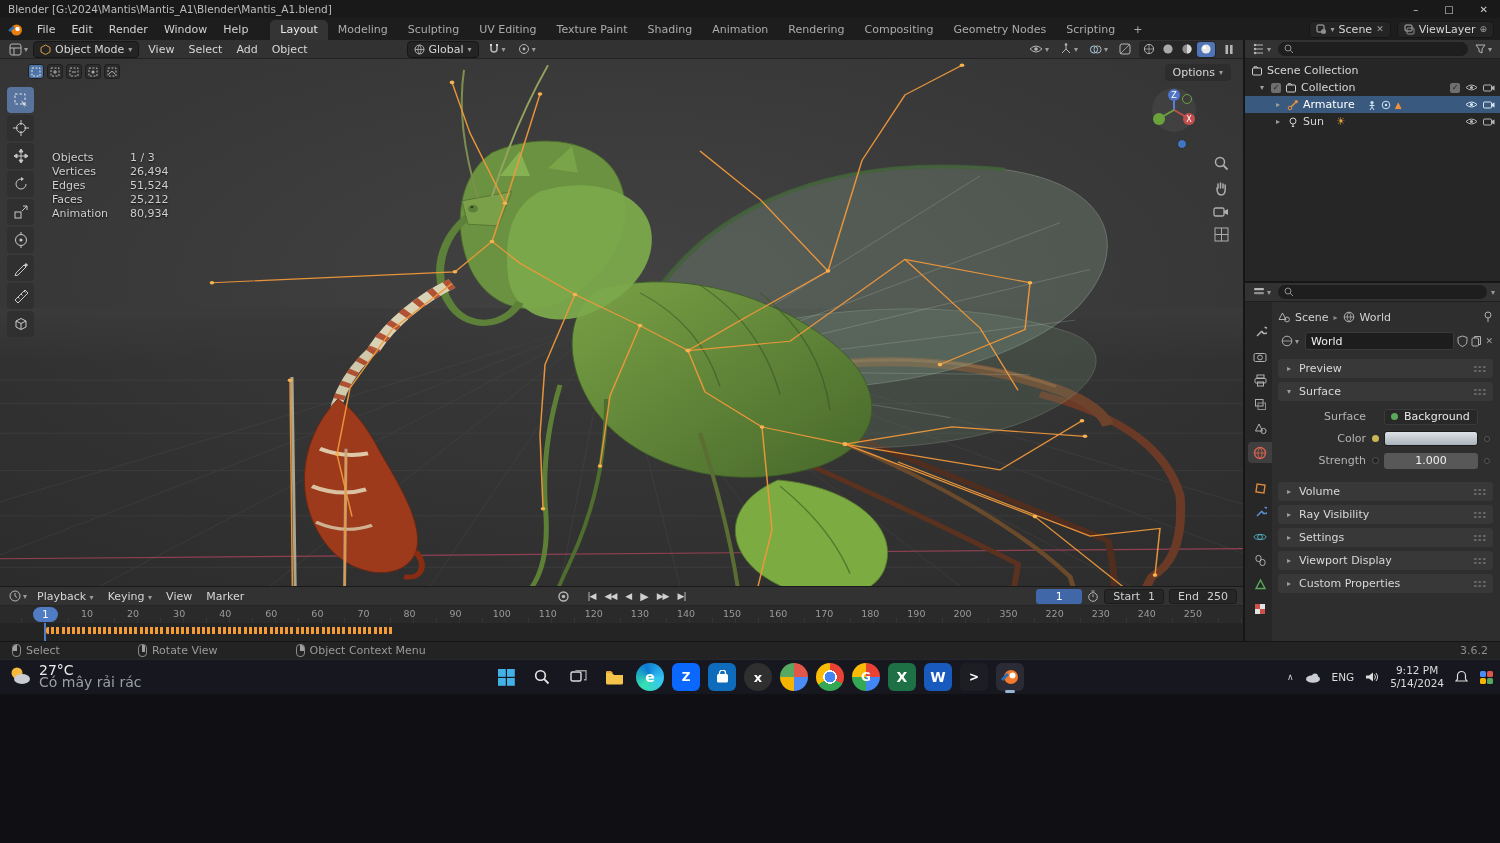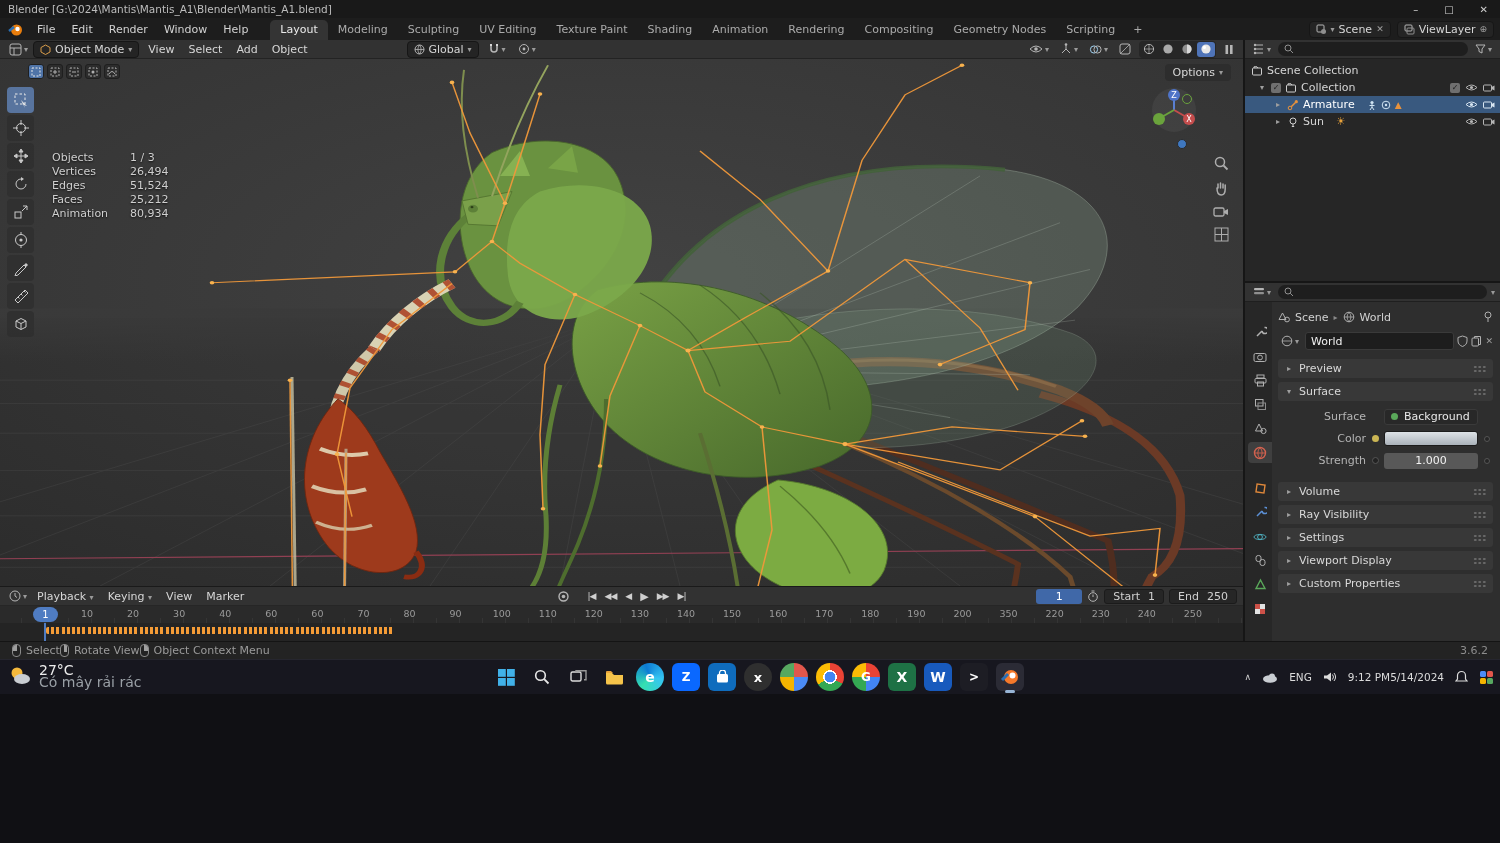--- a/index.html
+++ b/index.html
@@ -134,21 +134,21 @@
     border:1px solid #1c1c1c}
   .slider-field{height:16px;background:#585858;border-radius:3px;display:flex;align-items:center;
     justify-content:center;color:#f2f2f2}
   .tiny-dot{width:6px;height:6px;border-radius:50%;border:1px solid #555;background:#262626;justify-self:center}
   .surface-body{display:flex;flex-direction:column;gap:3px;padding:2px 0 8px 0}
 
   
   .statusbar{height:18px;background:#232323;display:flex;align-items:center;padding:0 12px;color:#9a9a9a;
     border-top:1px solid #141414;flex:0 0 auto}
   .hint{display:flex;align-items:center;gap:5px}
-  .hint+.hint{}
+  .hint+.hint{margin-left:78px}
   .mouse{width:9px;height:13px;border:1px solid #8a8a8a;border-radius:4px;position:relative;overflow:hidden}
   .mouse i{position:absolute;background:#9f9f9f}
   .mouse.mL i{left:0;top:0;width:4px;height:6px}
   .mouse.mM i{left:3px;top:0;width:3px;height:7px}
   .mouse.mR i{right:0;top:0;width:4px;height:6px}
   .version{margin-left:auto;color:#8d8d8d}
 
   
   .taskbar{height:35px;background:#17171f;position:relative;flex:0 0 auto;border-top:1px solid #26262f}
   .tb-weather{position:absolute;left:8px;top:4px;display:flex;gap:7px;align-items:center}
@@ -157,21 +157,21 @@
   .tb-apps{position:absolute;left:492px;top:3px;display:flex;gap:8px}
   .tb-app{width:28px;height:28px;border-radius:6px;display:flex;align-items:center;justify-content:center;
     position:relative;color:#fff;font-weight:bold;font-size:14px}
   .tb-app.round{border-radius:50%}
   .tb-app.active{background-color:#2b2b35}
   .tb-app.active::after{content:"";position:absolute;bottom:-2px;left:9px;width:10px;height:3px;
     background:#98b5d6;border-radius:2px}
   .tb-letter{pointer-events:none}
   .tb-tray{position:absolute;right:6px;top:0;height:100%;display:flex;align-items:center;gap:11px;
     color:#dcdcdc;font-size:10.5px}
-  .tb-dt{display:flex;flex-direction:row;align-items:center;line-height:13px}
+  .tb-dt{display:flex;flex-direction:column;align-items:center;line-height:13px}
   .chev{font-size:9px;color:#d0d0d0}
   svg{display:block}
 </style>
 </head>
 <body>
 
 <div class="app">
 
   <div class="titlebar">
     <span>Blender [G:\2024\Mantis\Mantis_A1\Blender\Mantis_A1.blend]</span>

